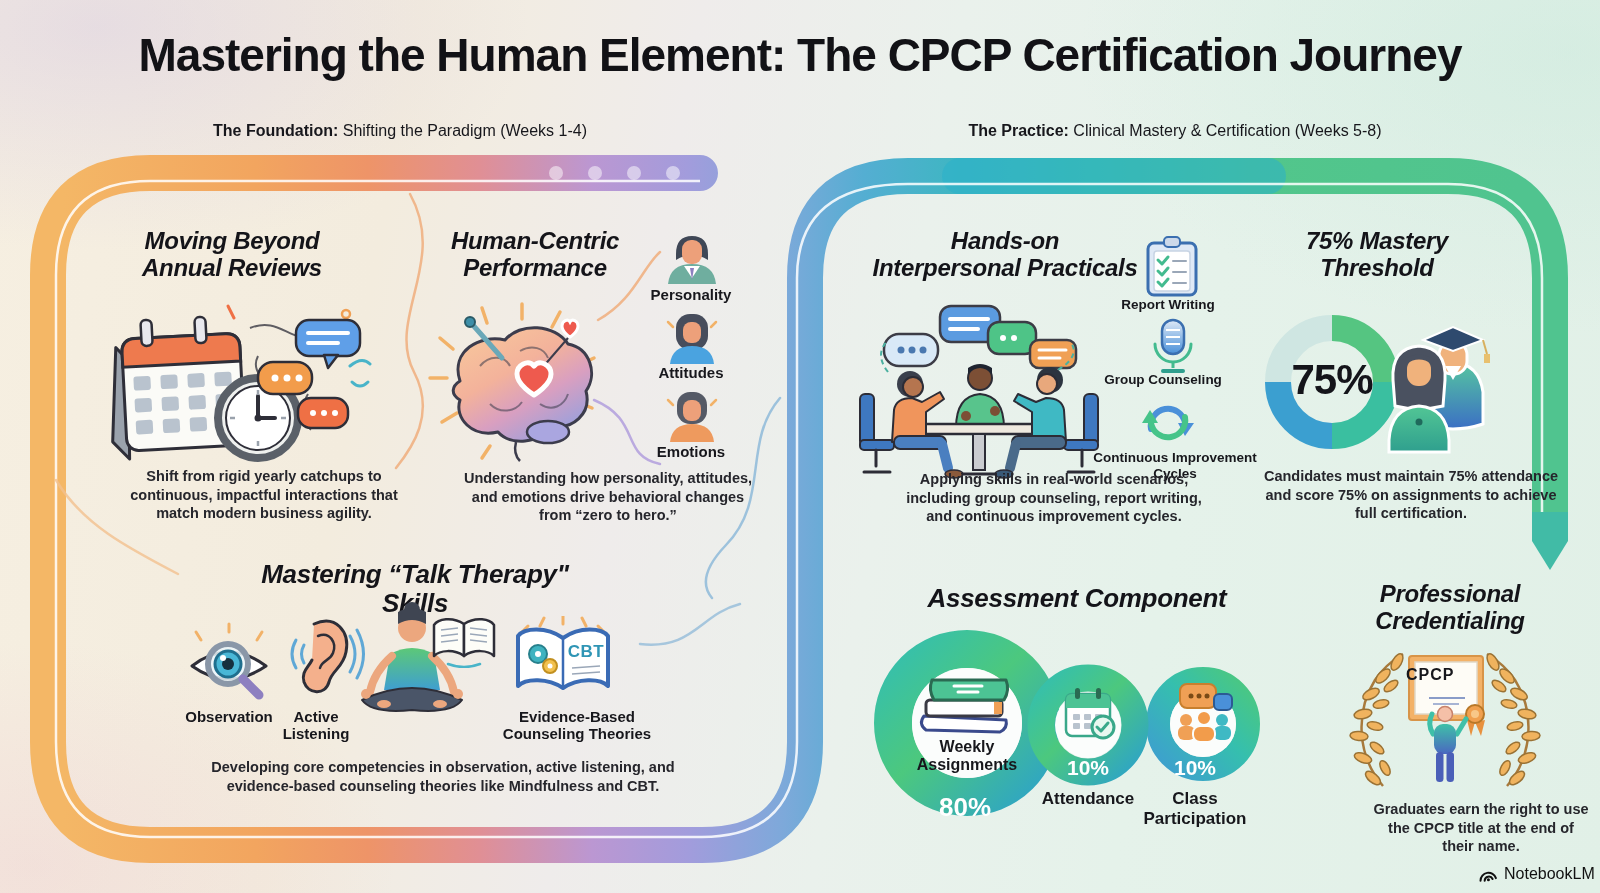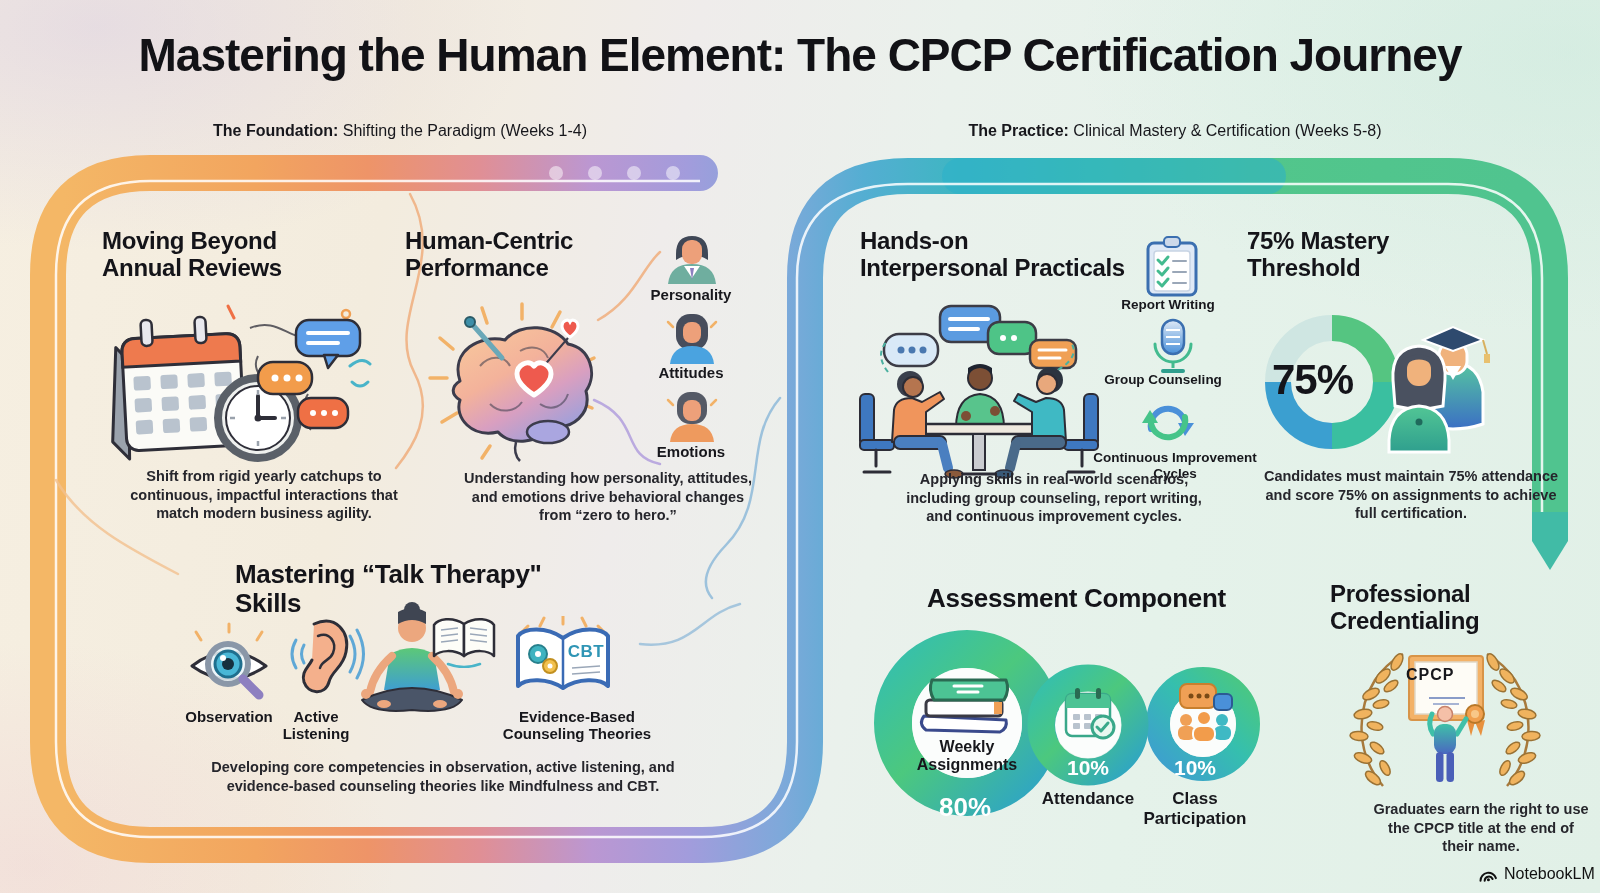--- a/index.html
+++ b/index.html
@@ -9,27 +9,27 @@
     background:
       radial-gradient(620px 320px at 6% 3%, rgba(206,192,228,.38), rgba(206,192,228,0) 70%),
       radial-gradient(520px 320px at 2% 97%, rgba(236,194,205,.30), rgba(236,194,205,0) 70%),
       radial-gradient(700px 400px at 98% 6%, rgba(190,230,214,.35), rgba(190,230,214,0) 70%),
       linear-gradient(100deg,#f6efe1 0%,#f3ecde 24%,#efeceb 40%,#eaf1ec 55%,#e5f2ea 72%,#e1f0e7 100%);
   }
   .abs{position:absolute;}
   .title{font-size:46px;font-weight:bold;letter-spacing:-1px;text-align:center;color:#121216;}
   .sechdr{font-size:16px;text-align:center;color:#17171c;}
   .sechdr b{font-weight:bold;}
-  .h2{font-weight:bold;color:#141419;text-align:left;line-height:1.12;font-size:24px;letter-spacing:-.3px;}
+  .h2{font-weight:bold;color:#141419;text-align:center;line-height:1.12;font-size:24px;letter-spacing:-.3px;font-style:italic;}
   .h2.big{font-size:26px;}
   .para{font-weight:bold;color:#26262c;text-align:center;line-height:1.28;font-size:14.5px;margin-left:33px;}
   .lbl{font-weight:bold;color:#17171c;text-align:center;line-height:1.15;font-size:14px;}
   .lbl.sm{font-size:13.5px;}
   .wpct{color:#fff;font-weight:bold;text-align:center;}
-  .donut-num{font-size:42px;font-weight:bold;color:#14141a;text-align:left;letter-spacing:-1px;}
+  .donut-num{font-size:42px;font-weight:bold;color:#14141a;text-align:center;letter-spacing:-1px;}
   .cbt-txt{font-size:17px;font-weight:bold;color:#2f95b5;text-align:center;letter-spacing:.5px;}
   .cpcp-txt{font-size:16px;font-weight:bold;color:#17171c;text-align:left;letter-spacing:1px;}
   .brandrow{display:flex;align-items:center;gap:6px;font-size:16px;color:#111;}
   svg{display:block;}
 </style>
 </head>
 <body>
 
 <div class="stage">
 

